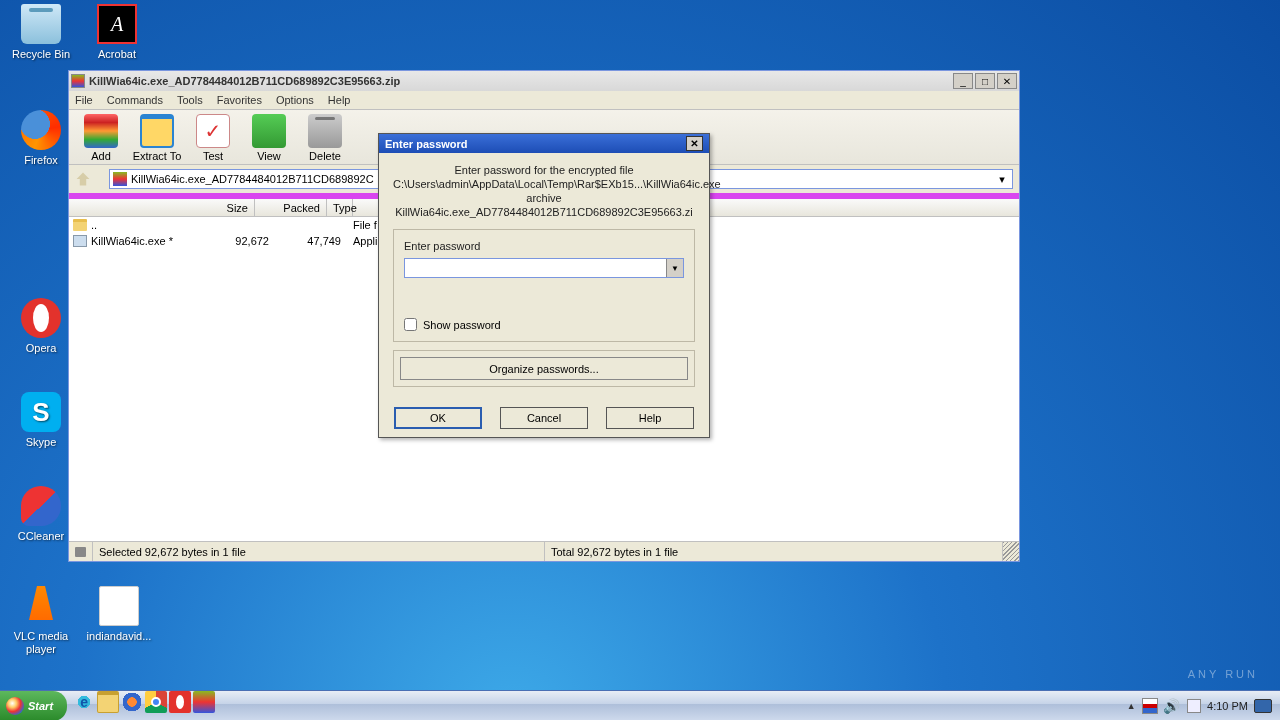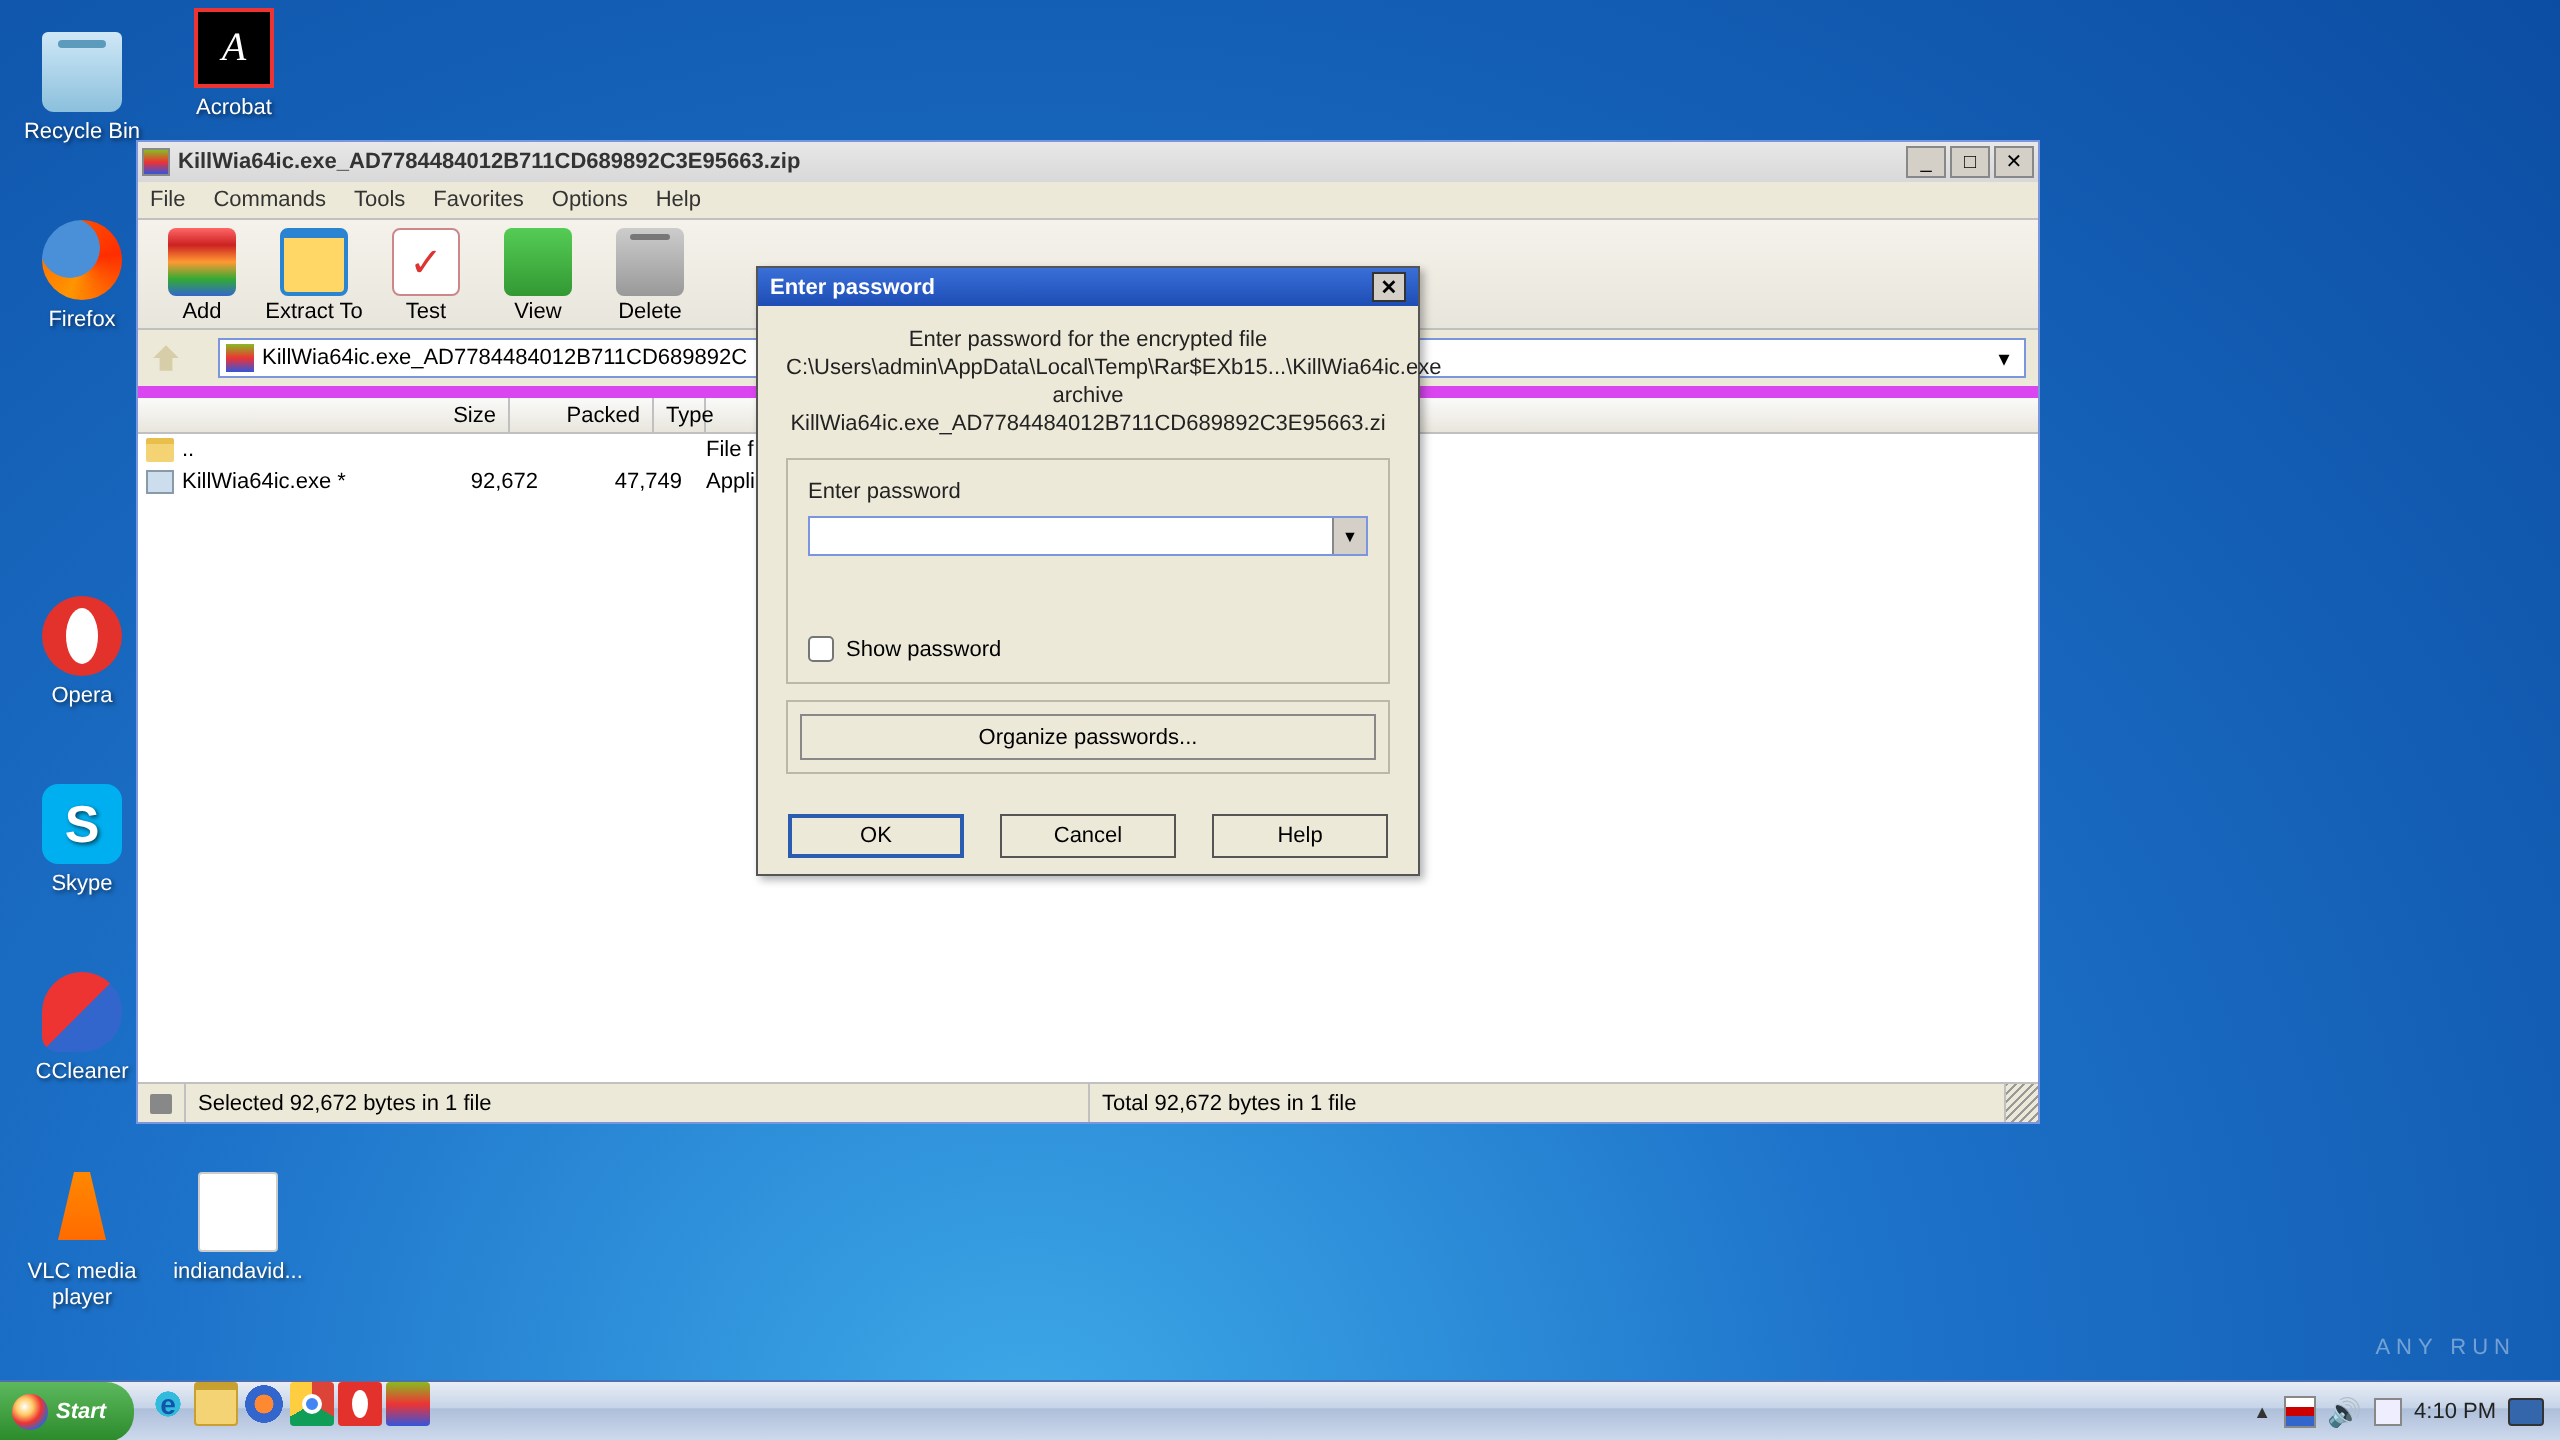--- a/index.html
+++ b/index.html
@@ -112,21 +112,21 @@
 .tray .flag{background:linear-gradient(#fff 33%,#c00 33% 66%,#36c 66%);border:1px solid #888;}
 .tray .spk{color:#333;font-size:14px;}
 .tray .flg2{width:14px;height:14px;border:1px solid #888;background:#eef;}
 .tray .clock{font-size:11px;color:#222;}
 .tray .mon{width:18px;height:14px;background:#36a;border:1px solid #333;border-radius:2px;}
 </style>
 </head>
 <body>
 
 <div class="desktop">
-  <div class="desktop-icon di-recycle" style="left:6px;top:16px">
+  <div class="desktop-icon di-recycle" style="left:6px;top:4px">
       <div class="icon"></div>
       <div class="lbl">Recycle Bin</div>
     </div>
   <div class="desktop-icon di-acrobat" style="left:82px;top:4px">
       <div class="icon">A</div>
       <div class="lbl">Acrobat</div>
     </div>
   <div class="desktop-icon di-firefox" style="left:6px;top:110px">
       <div class="icon"></div>
       <div class="lbl">Firefox</div>

